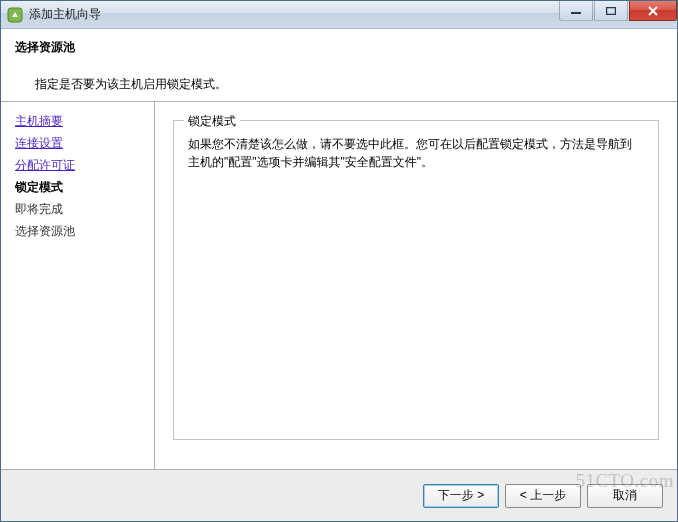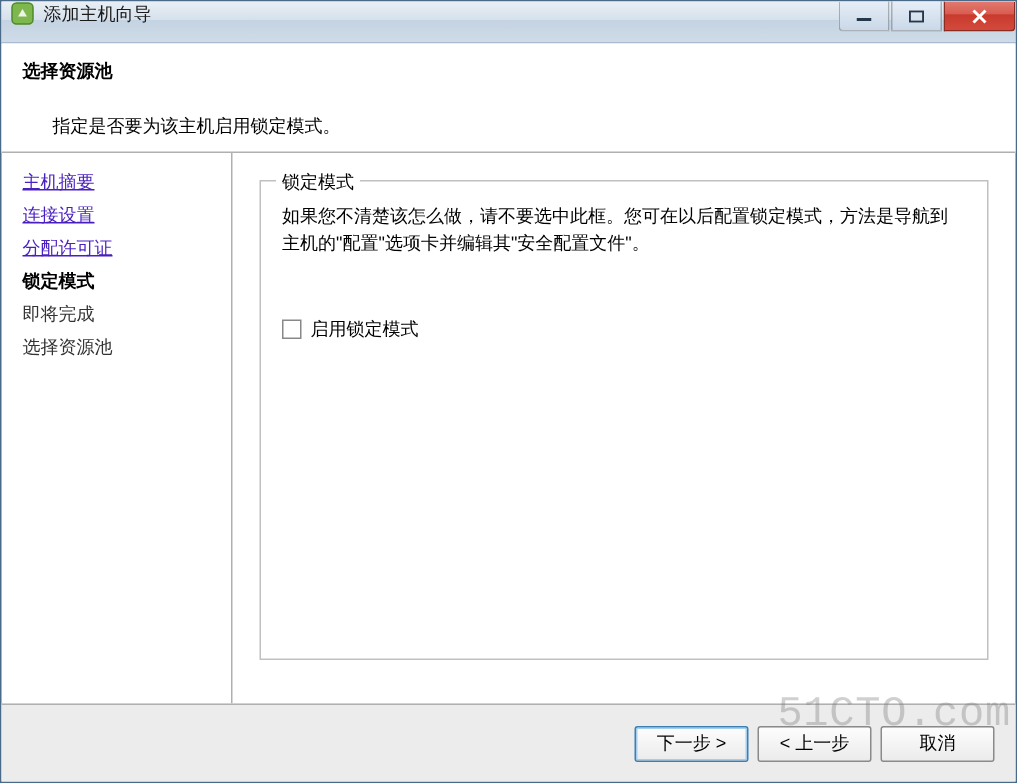--- a/index.html
+++ b/index.html
@@ -13,21 +13,21 @@
   }
   .window {
     width: 678px; height: 522px;
     display: flex; flex-direction: column;
     border: 1px solid #4a6a8a;
     background: #fff;
   }
   .titlebar {
     height: 28px;
     background: linear-gradient(to bottom, #e9eff5 0%, #d6e1ec 45%, #c4d3e2 46%, #cfdbe8 100%);
-    display: flex; 
+    display: flex; align-items: center;
     padding-left: 6px;
     border-bottom: 1px solid #a9bccf;
   }
   .titlebar .app-icon {
     width: 16px; height: 16px;
     margin-right: 6px;
     display: inline-flex; align-items: center; justify-content: center;
   }
   .titlebar .title-text {
     color: #1a1a1a;
@@ -149,22 +149,22 @@
   }
   .footer .btn.default {
     border: 1px solid #3c7fb1;
     box-shadow: 0 0 0 1px #a4cdee inset;
   }
   .footer .spacer { flex: 1 1 auto; }
   .watermark {
     position: absolute;
     right: 4px; bottom: 30px;
     color: rgba(120,120,120,0.35);
-    font-size: 28px;
-    font-family: Liberation Mono, monospace;
+    font-size: 19px;
+    font-family: Liberation Serif, serif;
     pointer-events: none;
     letter-spacing: 0.5px;
   }
 </style>
 </head>
 <body>
 
 <div class="window">
 
   <div class="titlebar">
@@ -208,24 +208,20 @@
       <div class="step"><a>分配许可证</a></div>
       <div class="step current"><span>锁定模式</span></div>
       <div class="step future"><span>即将完成</span></div>
       <div class="step future"><span>选择资源池</span></div>
     </div>
 
     <div class="content">
       <div class="groupbox">
         <div class="legend">锁定模式</div>
         <p>如果您不清楚该怎么做，请不要选中此框。您可在以后配置锁定模式，方法是导航到主机的"配置"选项卡并编辑其"安全配置文件"。</p>
-        <div class="checkbox-row">
-          <span class="cbx"></span>
-          <span>启用锁定模式</span>
-        </div>
       </div>
     </div>
 
   </div>
 
   <div class="footer">
     <div class="spacer"></div>
     <div class="btn default">
         <span>下一步 &gt;</span>
       </div>

